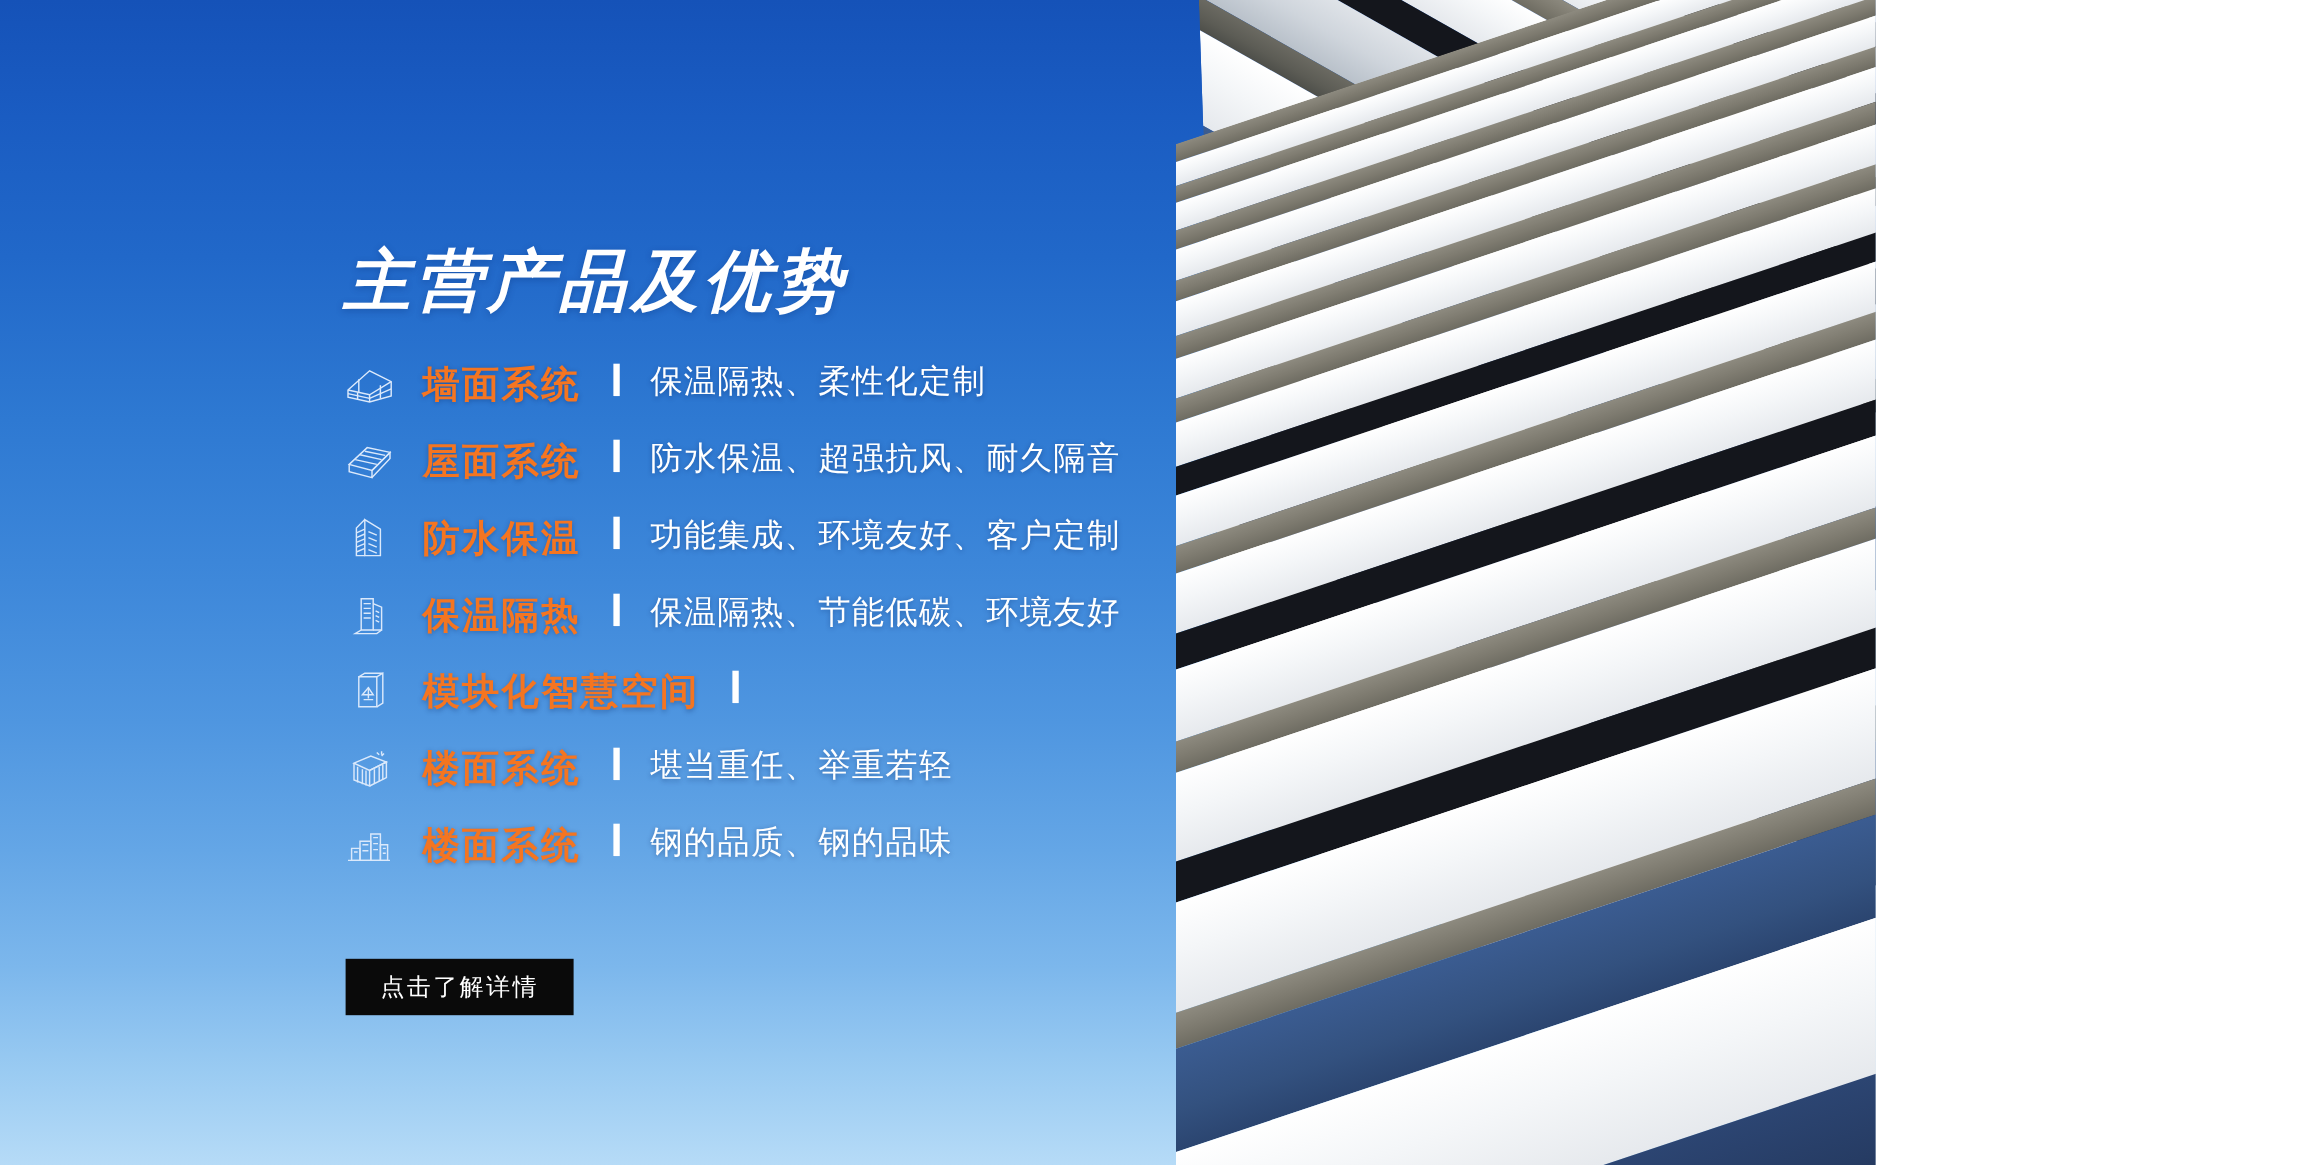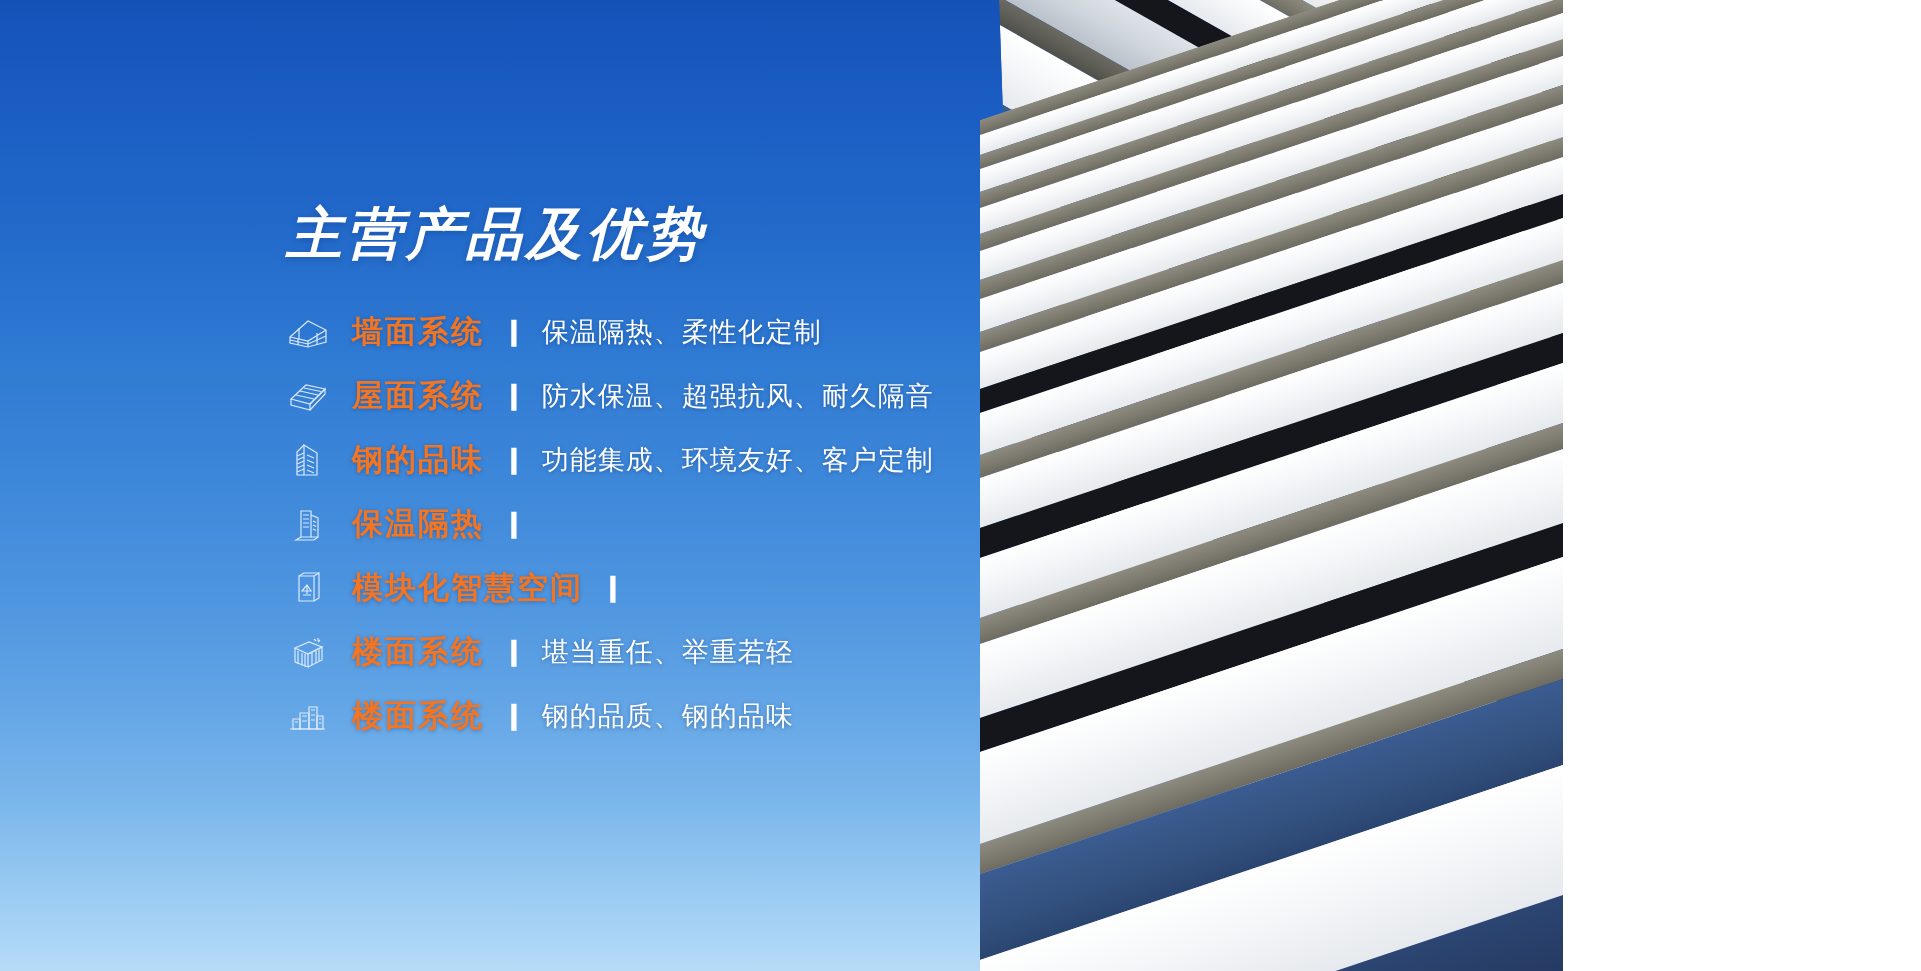--- a/index.html
+++ b/index.html
@@ -116,21 +116,21 @@
   }
 
   .prod-list {
     position:absolute;
     left:286px; top:300px;
     width:820px;
   }
 
   .prod-row {
     display:flex;
-    align-items:center;
+    align-items:flex-start;
     height:64px;
     white-space:nowrap;
   }
 
   .ico {
     width:44px; height:40px;
     flex:0 0 44px;
     margin-right:22px;
     display:flex; align-items:center; justify-content:center;
   }
@@ -280,37 +280,38 @@
 
       <div class="prod-row">
         <span class="ico">
           <svg width="42" height="36" viewBox="0 0 42 36" fill="none" stroke="#dbe9fb" stroke-width="1.2">
             <path d="M17 3 L30 11 L30 33 L17 33 Z"></path>
             <path d="M17 3 L10 10 L10 33 L17 33"></path>
             <path d="M10 14 L17 11 M10 18 L17 15 M10 22 L17 19 M10 26 L17 23 M10 30 L17 27"></path>
             <path d="M20 13 L27 16 M20 18 L27 21 M20 23 L27 26 M20 28 L27 31"></path>
           </svg>
         </span>
-        <span class="prod-name">钢的品味</span>
+        <span class="prod-name">防水保温</span>
         <span class="sep">❙</span>
         <span class="prod-desc">功能集成、环境友好、客户定制</span>
       </div>
 
       <div class="prod-row">
         <span class="ico">
           <svg width="42" height="36" viewBox="0 0 42 36" fill="none" stroke="#dbe9fb" stroke-width="1.2">
             <path d="M14 5 L24 5 L24 31 L14 31 Z"></path>
             <path d="M24 9 L31 12 L31 31 L24 31"></path>
             <path d="M14 31 L9 34 L27 34 L31 31"></path>
             <path d="M16 9 L22 9 M16 13 L22 13 M16 17 L22 17 M16 21 L22 21"></path>
             <path d="M26 15 L29 16.5 M26 19 L29 20.5 M26 23 L29 24.5"></path>
           </svg>
         </span>
         <span class="prod-name">保温隔热</span>
         <span class="sep">❙</span>
+        <span class="prod-desc">保温隔热、节能低碳、环境友好</span>
       </div>
 
       <div class="prod-row">
         <span class="ico">
           <svg width="42" height="36" viewBox="0 0 42 36" fill="none" stroke="#dbe9fb" stroke-width="1.2">
             <path d="M12 6 L27 6 L27 31 L12 31 Z"></path>
             <path d="M27 6 L32 3 L32 28 L27 31"></path>
             <path d="M12 6 L17 3 L32 3"></path>
             <path d="M15 21 L20 15 L24 21 Z"></path>
             <path d="M20 15 L20 24 M16 25 L24 25"></path>
@@ -347,14 +348,15 @@
             <path d="M8 23 L11 23 M15 17 L20 17 M15 22 L20 22 M24 11 L28 11 M24 16 L28 16 M24 21 L28 21 M32 20 L34.5 20 M32 24 L34.5 24"></path>
           </svg>
         </span>
         <span class="prod-name">楼面系统</span>
         <span class="sep">❙</span>
         <span class="prod-desc">钢的品质、钢的品味</span>
       </div>
 
     </div>
 
+    <button class="cta">点击了解详情</button>
   </div>
 </div>
 
 </body></html>

